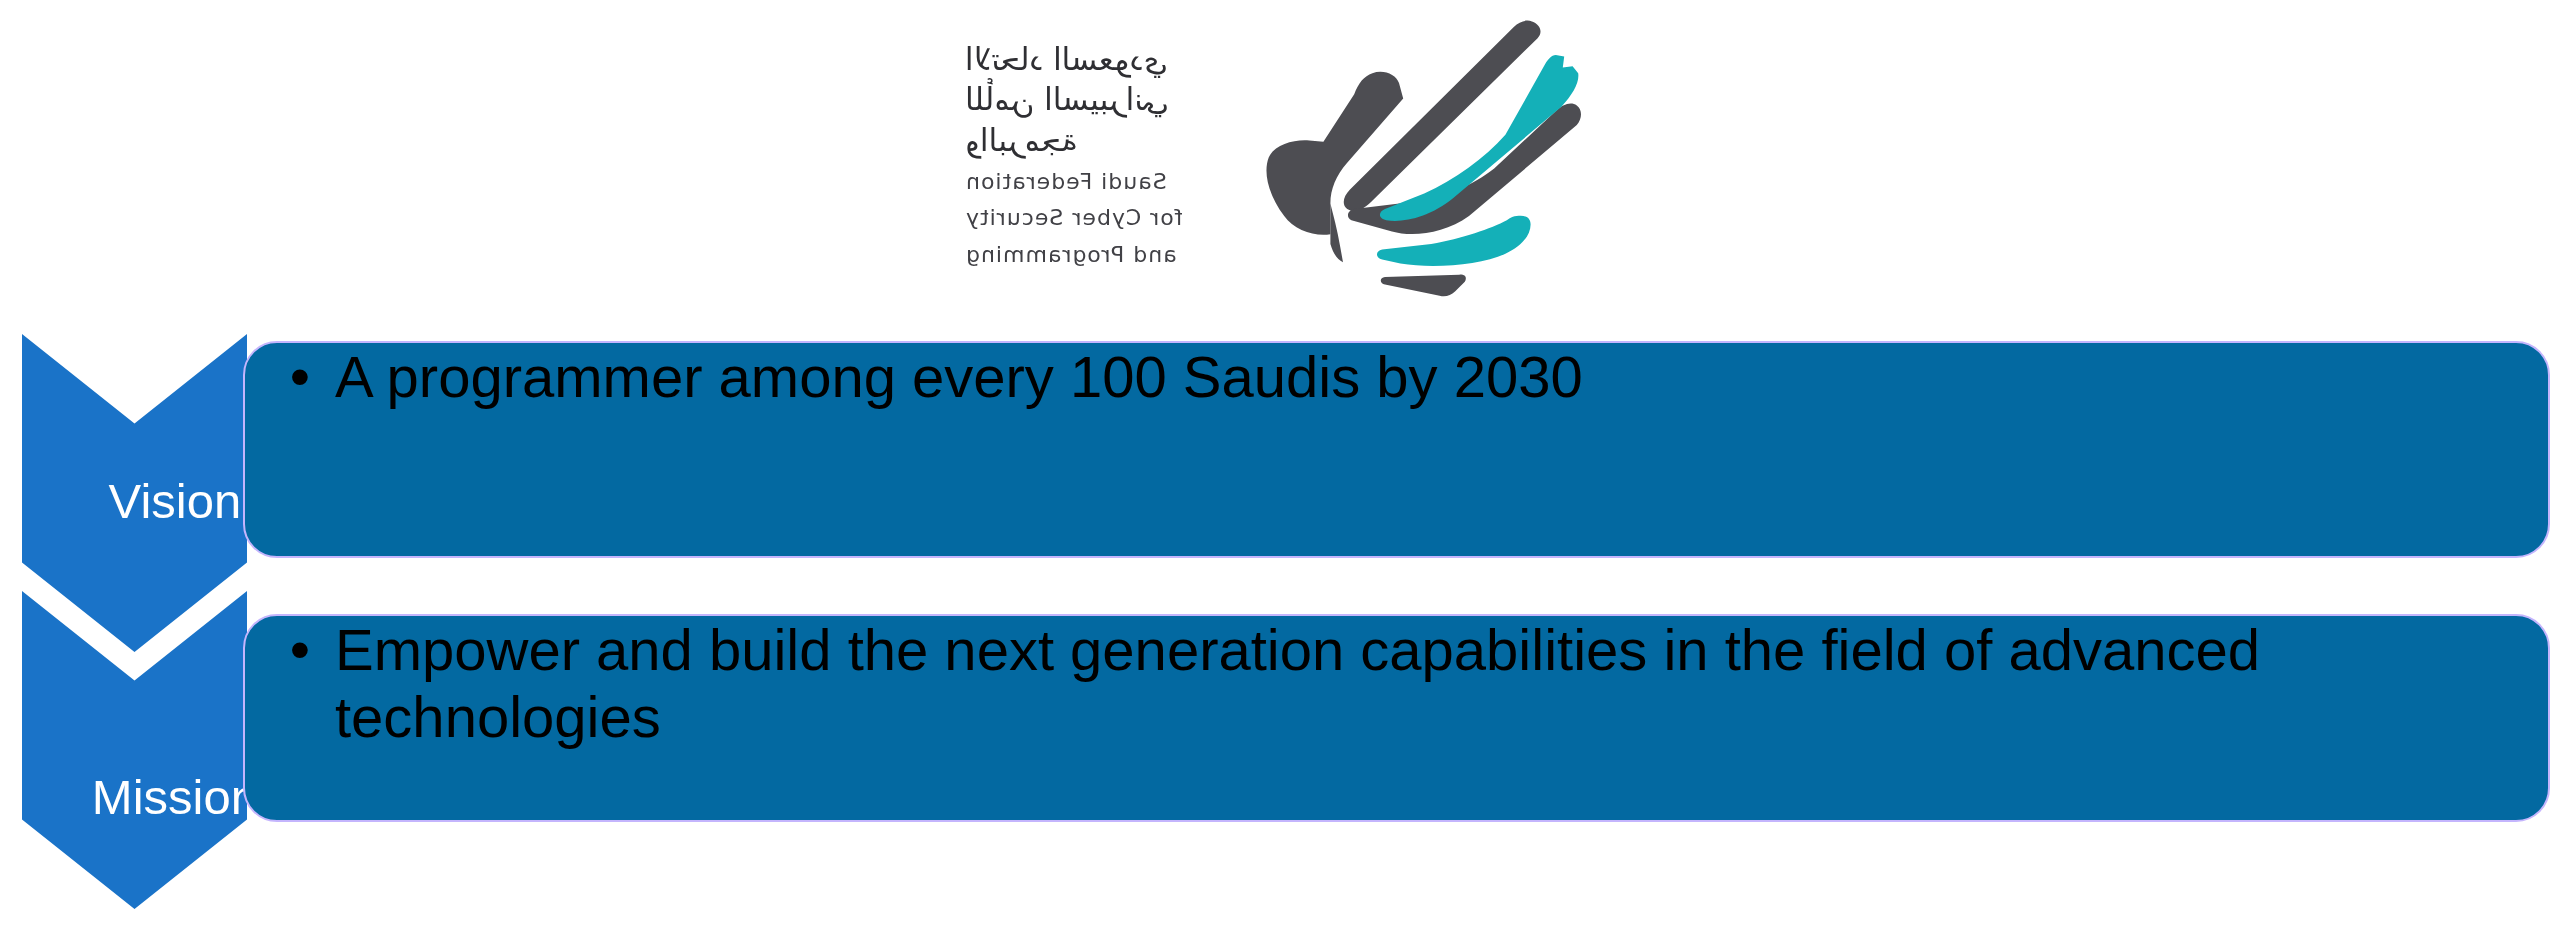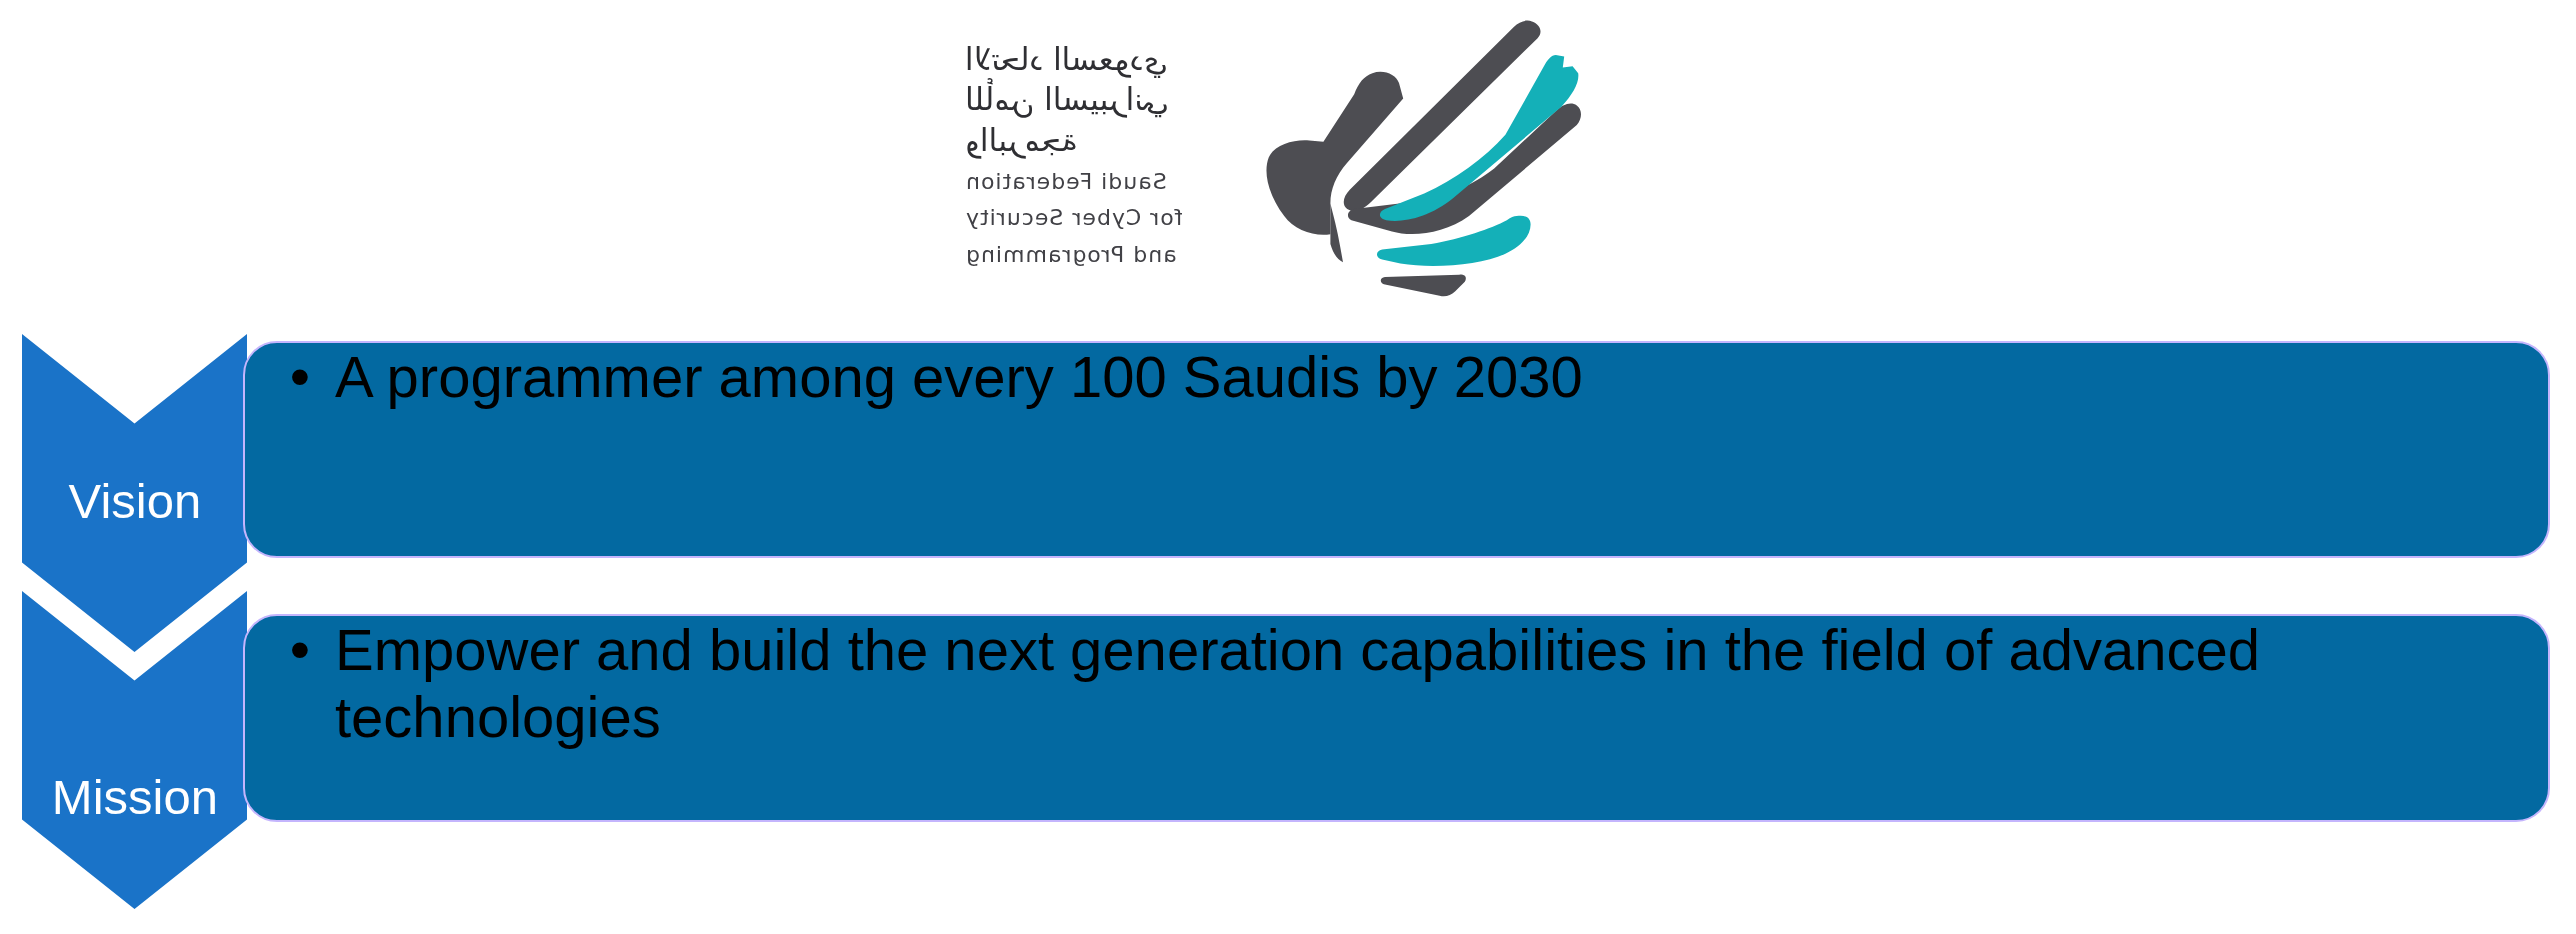--- a/index.html
+++ b/index.html
@@ -72,20 +72,21 @@
     position: absolute;
     width: 225px;
     text-align: center;
     color: #ffffff;
     font-family: "Liberation Sans", sans-serif;
     font-weight: 400;
     font-size: 49px;
     line-height: 1;
     letter-spacing: 0px;
     pointer-events: none;
+    margin-left: 40px;
   }
   #chevron-vision      { left: 22.4px;  top: 334px; height: 318px; }
   #chevron-vision-label{ left: 22.4px;  top: 477px; }
   #chevron-mission     { left: 22.4px;  top: 591px; height: 318px; }
   #chevron-mission-label{left: 22.4px;  top: 773px; }
 
   
   .callout {
     position: absolute;
     box-sizing: border-box;

